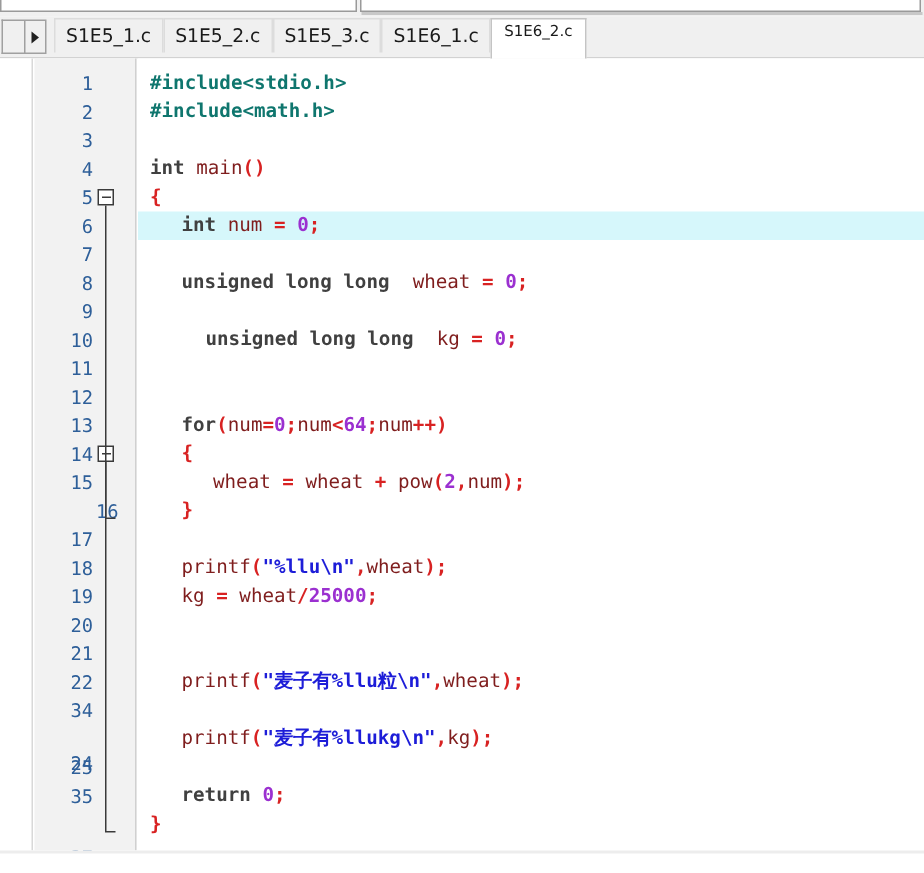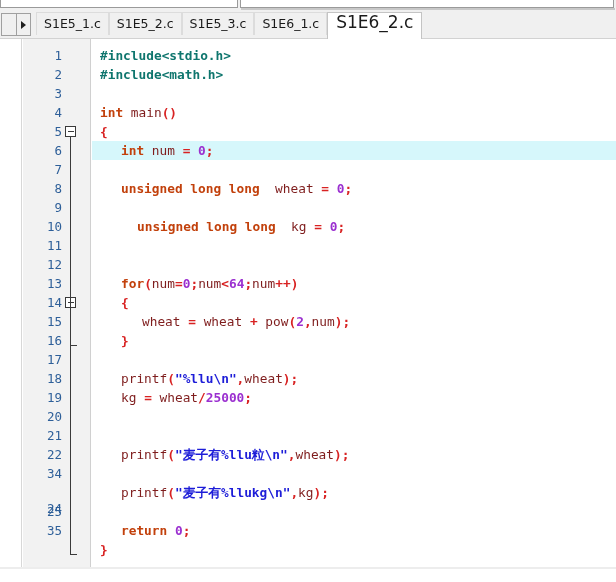--- a/index.html
+++ b/index.html
@@ -97,21 +97,21 @@
     border-left: 1px solid #dcdcdc;
     border-right: 1px solid #dcdcdc;
     border-top: 1px solid #dcdcdc;
     white-space: nowrap;
   }
   .tab.active {
     background: #ffffff;
     border-left: 1px solid #c4c4c4;
     border-right: 1px solid #c4c4c4;
     border-top: 1px solid #c4c4c4;
-    font-size: 17px;
+    font-size: 10px;
     padding: 1px 8px 5px 8px;
     height: 27px;
     margin-bottom: -4px;
     position: relative;
     z-index: 3;
   }
 
   
   .editor {
     position: absolute;
@@ -207,21 +207,21 @@
   .hl-row {
     position: absolute;
     left: 0;
     width: 100%;
     height: 19px;
     background: #d6f7fb;
   }
 
   
   .t-pre   { color: #0f766e; font-weight: bold; }
-  .t-kw    { color: #c2410c; font-weight: bold; }
+  .t-kw    { color: #404040; font-weight: bold; }
   .t-id    { color: #7f1d1d; }
   .t-op    { color: #d82222; font-weight: bold; }
   .t-num   { color: #9b30d0; font-weight: bold; }
   .t-str   { color: #1d1dd8; font-weight: bold; }
   .t-brace { color: #d82222; font-weight: bold; }
 
   
   .bottom-gap {
     position: absolute;
     left: 0; top: 567px;
@@ -301,21 +301,21 @@
       </div>
       <div class="row" style="top: 235px;">
         <span class="lineno">13</span>
       </div>
       <div class="row" style="top: 254px;">
         <span class="lineno">14</span>
       </div>
       <div class="row" style="top: 273px;">
         <span class="lineno">15</span>
       </div>
-      <div class="row" style="top: 292px;">
+      <div class="row" style="top: 292px; padding-left: 17px;">
         <span class="lineno">16</span>
       </div>
       <div class="row" style="top: 311px;">
         <span class="lineno">17</span>
       </div>
       <div class="row" style="top: 330px;">
         <span class="lineno">18</span>
       </div>
       <div class="row" style="top: 349px;">
         <span class="lineno">19</span>

